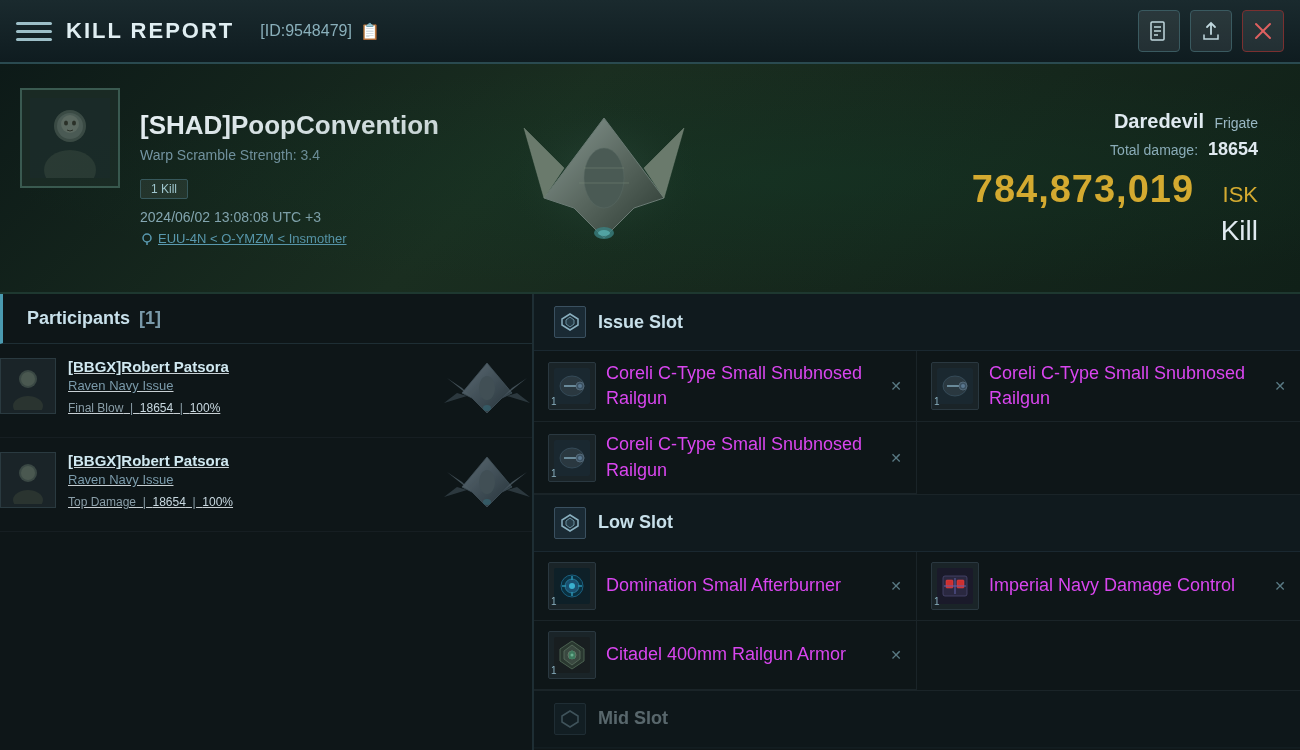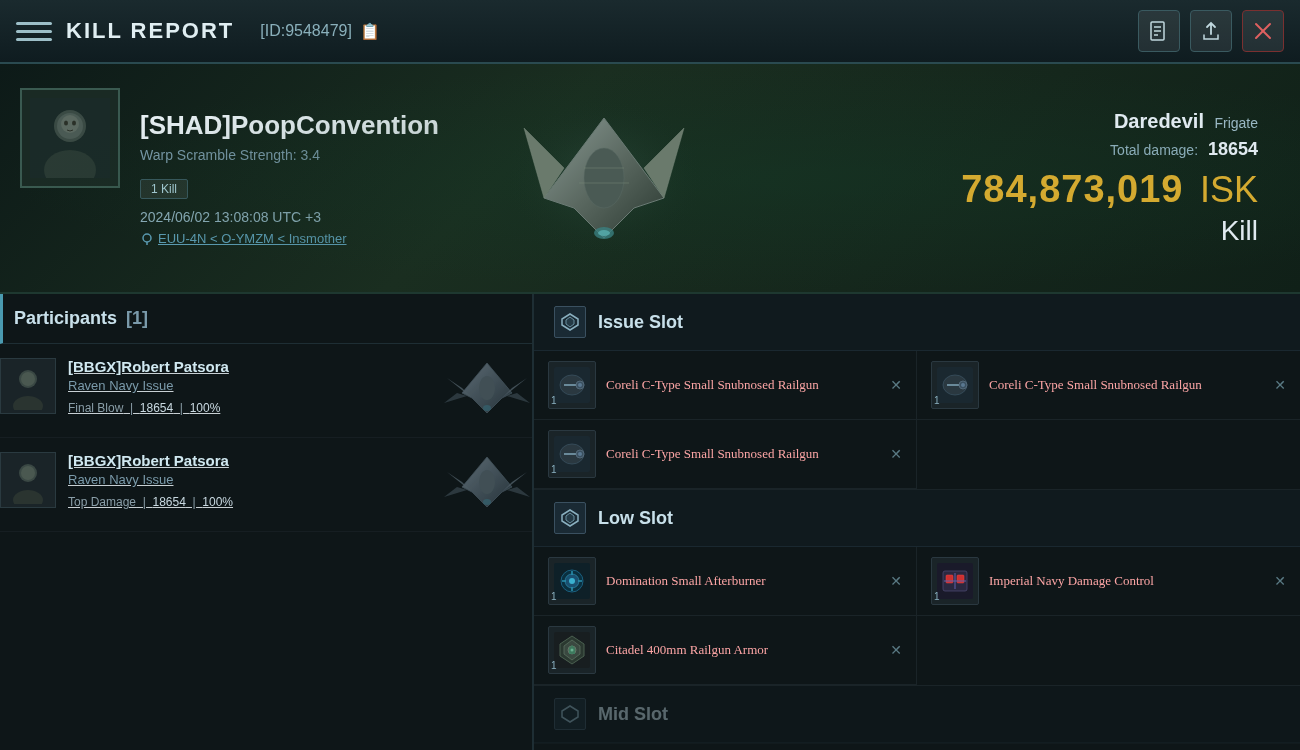--- a/index.html
+++ b/index.html
@@ -156,23 +156,23 @@
       color: #e0eaf0;
       font-weight: 600;
     }
     .hero-isk {
       font-size: 38px;
       font-weight: 700;
       color: #d4aa30;
       letter-spacing: 1px;
     }
     .hero-isk-label {
-      font-size: 36px;
+      font-size: 22px;
       color: #d4aa30;
-      margin-left: 12px;
+      margin-left: 24px;
     }
     .hero-kill-label {
       font-size: 28px;
       color: #e0eaf0;
       font-weight: 300;
       margin-top: 4px;
     }
 
     
     .main {
@@ -183,21 +183,21 @@
     
     .participants-panel {
       width: 534px;
       background: #0e1618;
       border-right: 2px solid #1e2e34;
       overflow-y: auto;
       flex-shrink: 0;
     }
     .participants-header {
       display: flex; align-items: center;
-      padding: 14px 7px;
+      padding: 14px 20px;
       border-bottom: 1px solid #1e2e34;
       border-left: 3px solid #4a9ab0;
     }
     .participants-title {
       font-size: 18px;
       font-weight: 600;
       color: #c8e0ea;
       margin-left: 4px;
     }
     .participant-card {
@@ -291,25 +291,24 @@
       width: 48px; height: 48px;
       background: #1a2428;
       border: 1px solid #2a3840;
       border-radius: 2px;
       flex-shrink: 0;
       display: flex; align-items: center; justify-content: center;
       font-size: 22px;
       position: relative;
     }
     .slot-item-name {
-      font-size: 13px;
-      color: #fca5a5;
+      font-size: 18px;
+      color: #d946ef;
       line-height: 1.4;
       flex: 1;
-      font-family: Liberation Serif, serif;
     }
     .slot-item-close {
       color: #5a7a84;
       font-size: 14px;
       cursor: pointer;
       margin-left: 4px;
     }
     .slot-item-qty-badge {
       position: absolute;
       bottom: 2px; left: 2px;

